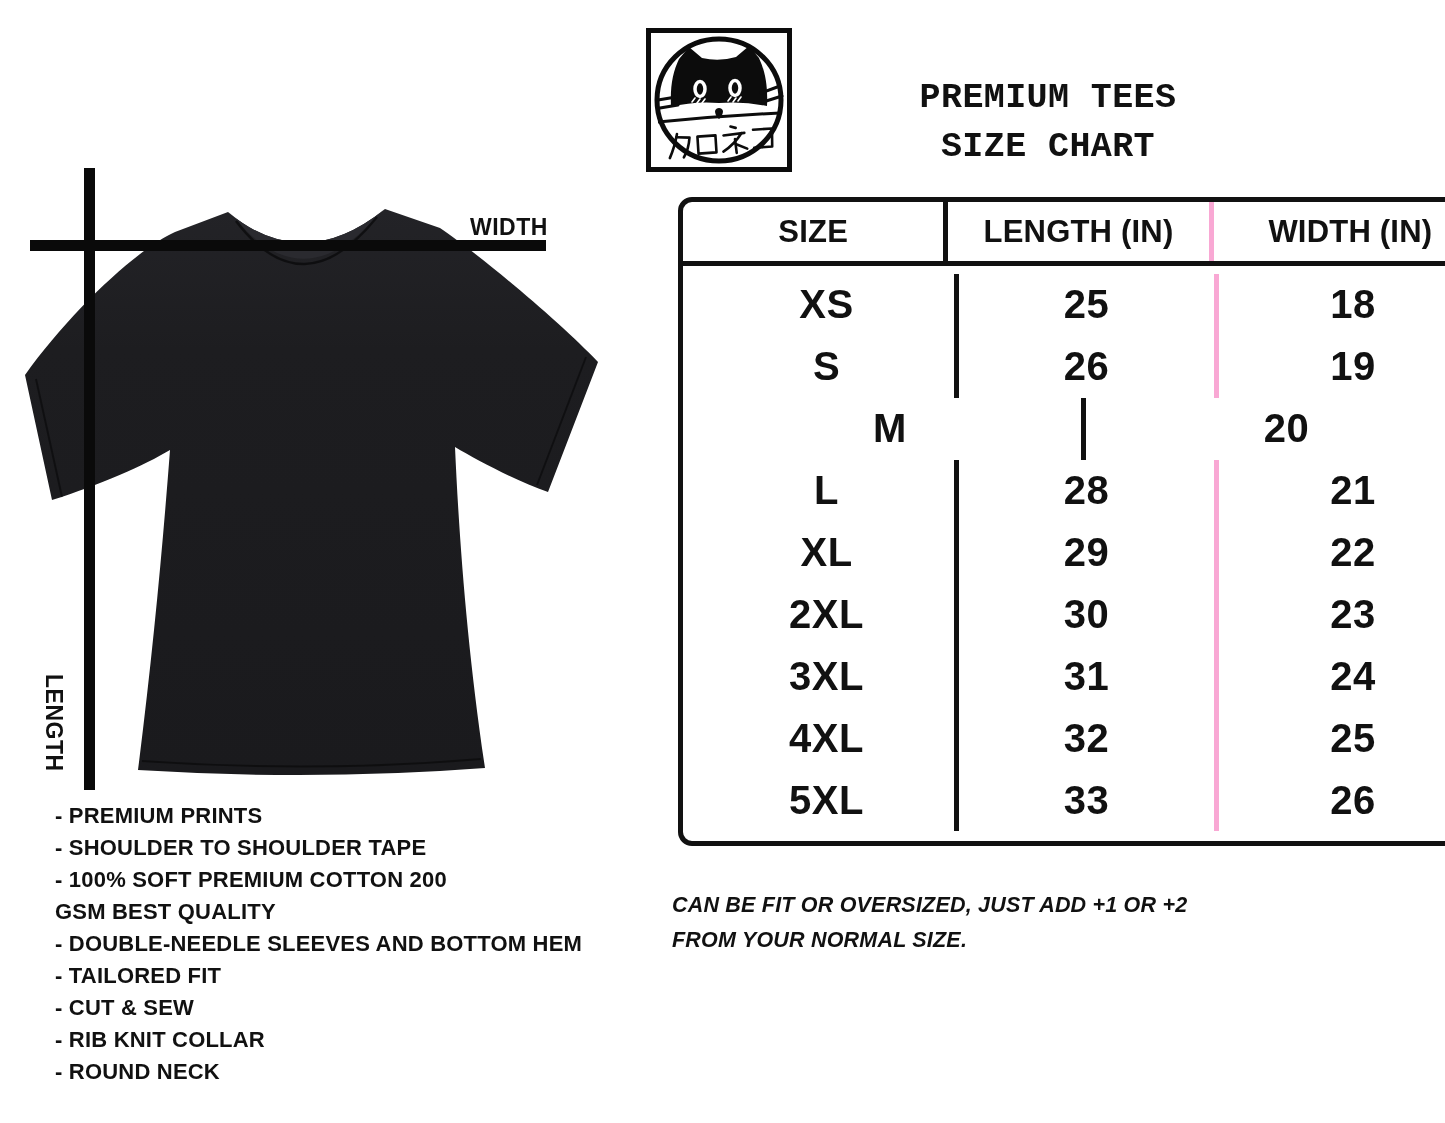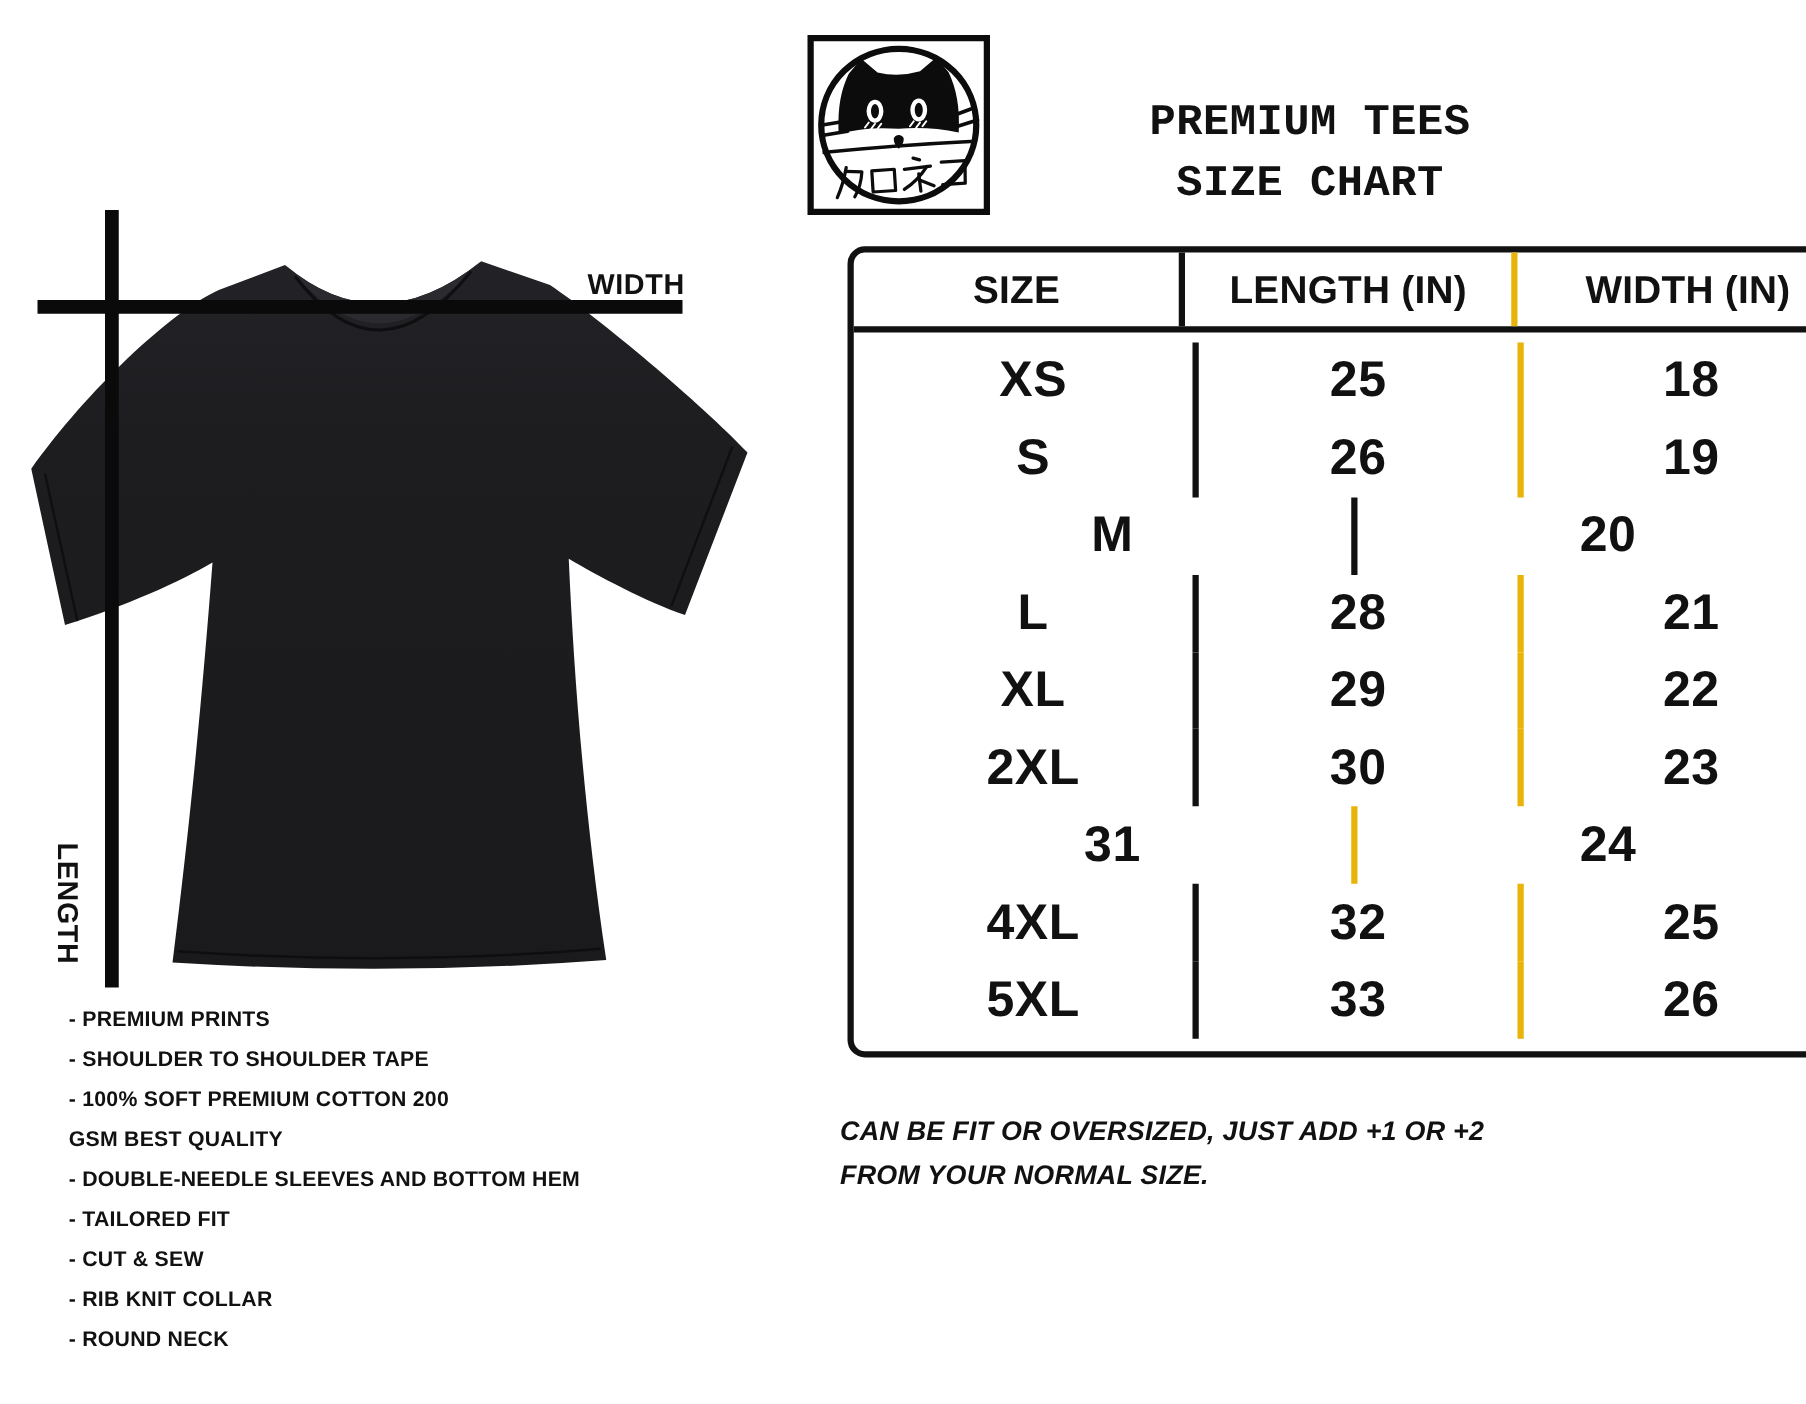--- a/index.html
+++ b/index.html
@@ -21,39 +21,39 @@
     letter-spacing:0.5px; text-shadow:0 0 3px #fff, 0 0 3px #fff;
   }
   .length-label {
     position:absolute; left:40px; top:674px; height:116px;
     writing-mode:vertical-lr; text-orientation:sideways;
     font-size:23px; font-weight:700; letter-spacing:0.5px;
   }
 
   
   .features { position:absolute; left:55px; top:800px; width:540px; }
-  .feature-line { font-size:17px; line-height:32px; font-weight:700; letter-spacing:0.2px; }
+  .feature-line { font-size:22px; line-height:32px; font-weight:700; letter-spacing:0.2px; }
 
   
   .logo { position:absolute; left:645px; top:27px; width:148px; height:146px; }
   .title-block { position:absolute; left:828px; top:74px; width:440px; text-align:center; }
   .title-line { font-size:35px; line-height:49px; font-weight:700; letter-spacing:0.4px;font-family:Liberation Mono, monospace; }
 
   
   .size-table {
     position:absolute; left:678px; top:197px; width:814px; height:649px;
     border:5px solid #111; border-radius:14px; display:flex; flex-direction:column;
     background:#fff;
   }
   .thead { display:flex; height:64px; border-bottom:5px solid #111; }
   .tbody { flex:1; display:flex; flex-direction:column; padding:8px 0 10px 16px; }
   .tr { flex:1; display:flex; }
   .cell { display:flex; align-items:center; justify-content:center; }
   .c1 { flex:1;    border-right:5px solid #111; }
-  .c2 { flex:1;    border-right:5px solid #eab308; }
+  .c2 { flex:1;    border-right:5px solid #f9a8d4; }
   .c3 { flex:1.05; }
   .th { font-size:31px; font-weight:700; letter-spacing:0.2px; }
   .td { font-size:40px; font-weight:700; letter-spacing:0.5px; }
 
   
   .note { position:absolute; left:672px; top:888px; width:560px; }
   .note-line { font-size:21.5px; line-height:35px; font-weight:700; letter-spacing:0.2px;font-style:italic; }
 </style>
 </head>
 <body>
@@ -185,20 +185,21 @@
       <div class="cell c1 td">XL</div>
       <div class="cell c2 td">29</div>
       <div class="cell c3 td">22</div>
     </div>
     <div class="tr">
       <div class="cell c1 td">2XL</div>
       <div class="cell c2 td">30</div>
       <div class="cell c3 td">23</div>
     </div>
     <div class="tr">
+      <div class="cell c1 td">3XL</div>
       <div class="cell c2 td">31</div>
       <div class="cell c3 td">24</div>
     </div>
     <div class="tr">
       <div class="cell c1 td">4XL</div>
       <div class="cell c2 td">32</div>
       <div class="cell c3 td">25</div>
     </div>
     <div class="tr">
       <div class="cell c1 td">5XL</div>

